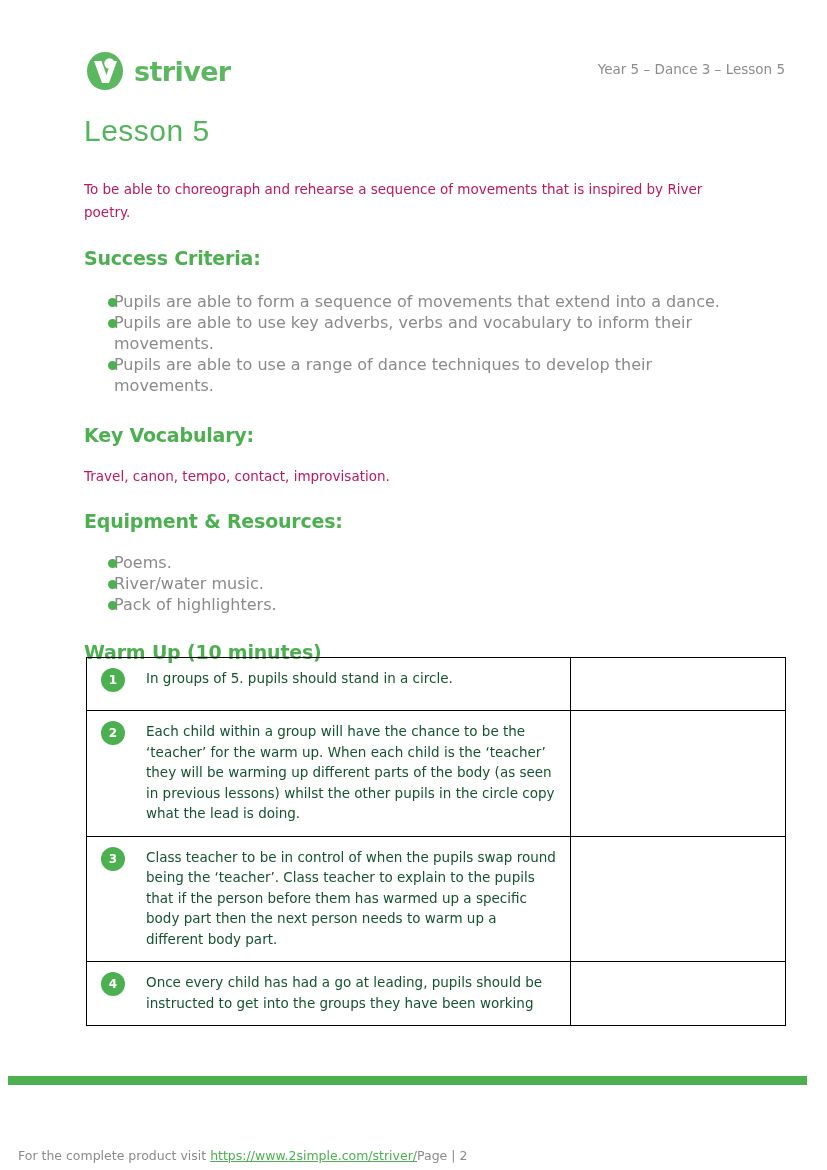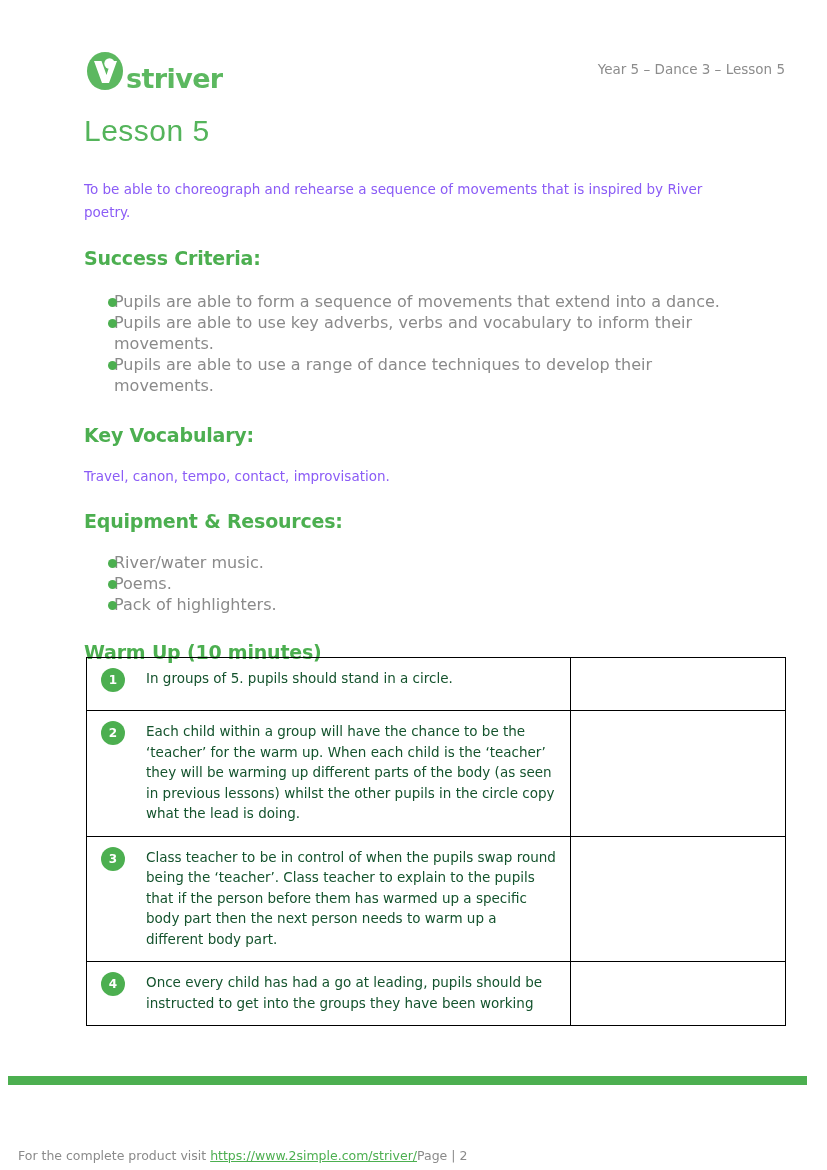--- a/index.html
+++ b/index.html
@@ -29,22 +29,22 @@
     top: 50px;
     left: 84px;
     right: 42px;
     height: 56px;
   }
   .logo-block {
     position: absolute;
     left: 0;
     top: 0;
     display: flex;
-    align-items: flex-end;
-    gap: 0;
+    align-items: center;
+    gap: 8px;
   }
   .logo-mark {
     width: 42px;
     height: 42px;
     display: block;
   }
   .logo-word {
     font-family: "DejaVu Sans", sans-serif;
     font-size: 27px;
     font-weight: bold;
@@ -91,21 +91,21 @@
     color: #4caf50;
     margin: 0;
     padding: 0;
     line-height: 26px;
     letter-spacing: -0.2px;
   }
 
   p.body-text {
     font-family: "DejaVu Sans", sans-serif;
     font-size: 13.5px;
-    color: #8b5cf6;
+    color: #be185d;
     line-height: 23px;
     margin: 0;
     padding: 0;
   }
 
   ul.bullets {
     list-style: none;
     margin: 0;
     padding: 0;
   }
@@ -265,22 +265,22 @@
 
     <h2 class="section-heading">Key Vocabulary:</h2>
     <div class="sp-kv-gap"></div>
     <p class="body-text">Travel, canon, tempo, contact, improvisation.</p>
 
     <div class="sp-after-kv"></div>
 
     <h2 class="section-heading">Equipment &amp; Resources:</h2>
     <div class="sp-er-gap"></div>
     <ul class="bullets">
+      <li>Poems.</li>
       <li>River/water music.</li>
-      <li>Poems.</li>
       <li>Pack of highlighters.</li>
     </ul>
 
     <div class="sp-after-er"></div>
 
     <h2 class="section-heading">Warm Up (10 minutes)</h2>
   </div>
 
   <table class="warm-table">
     <colgroup>

